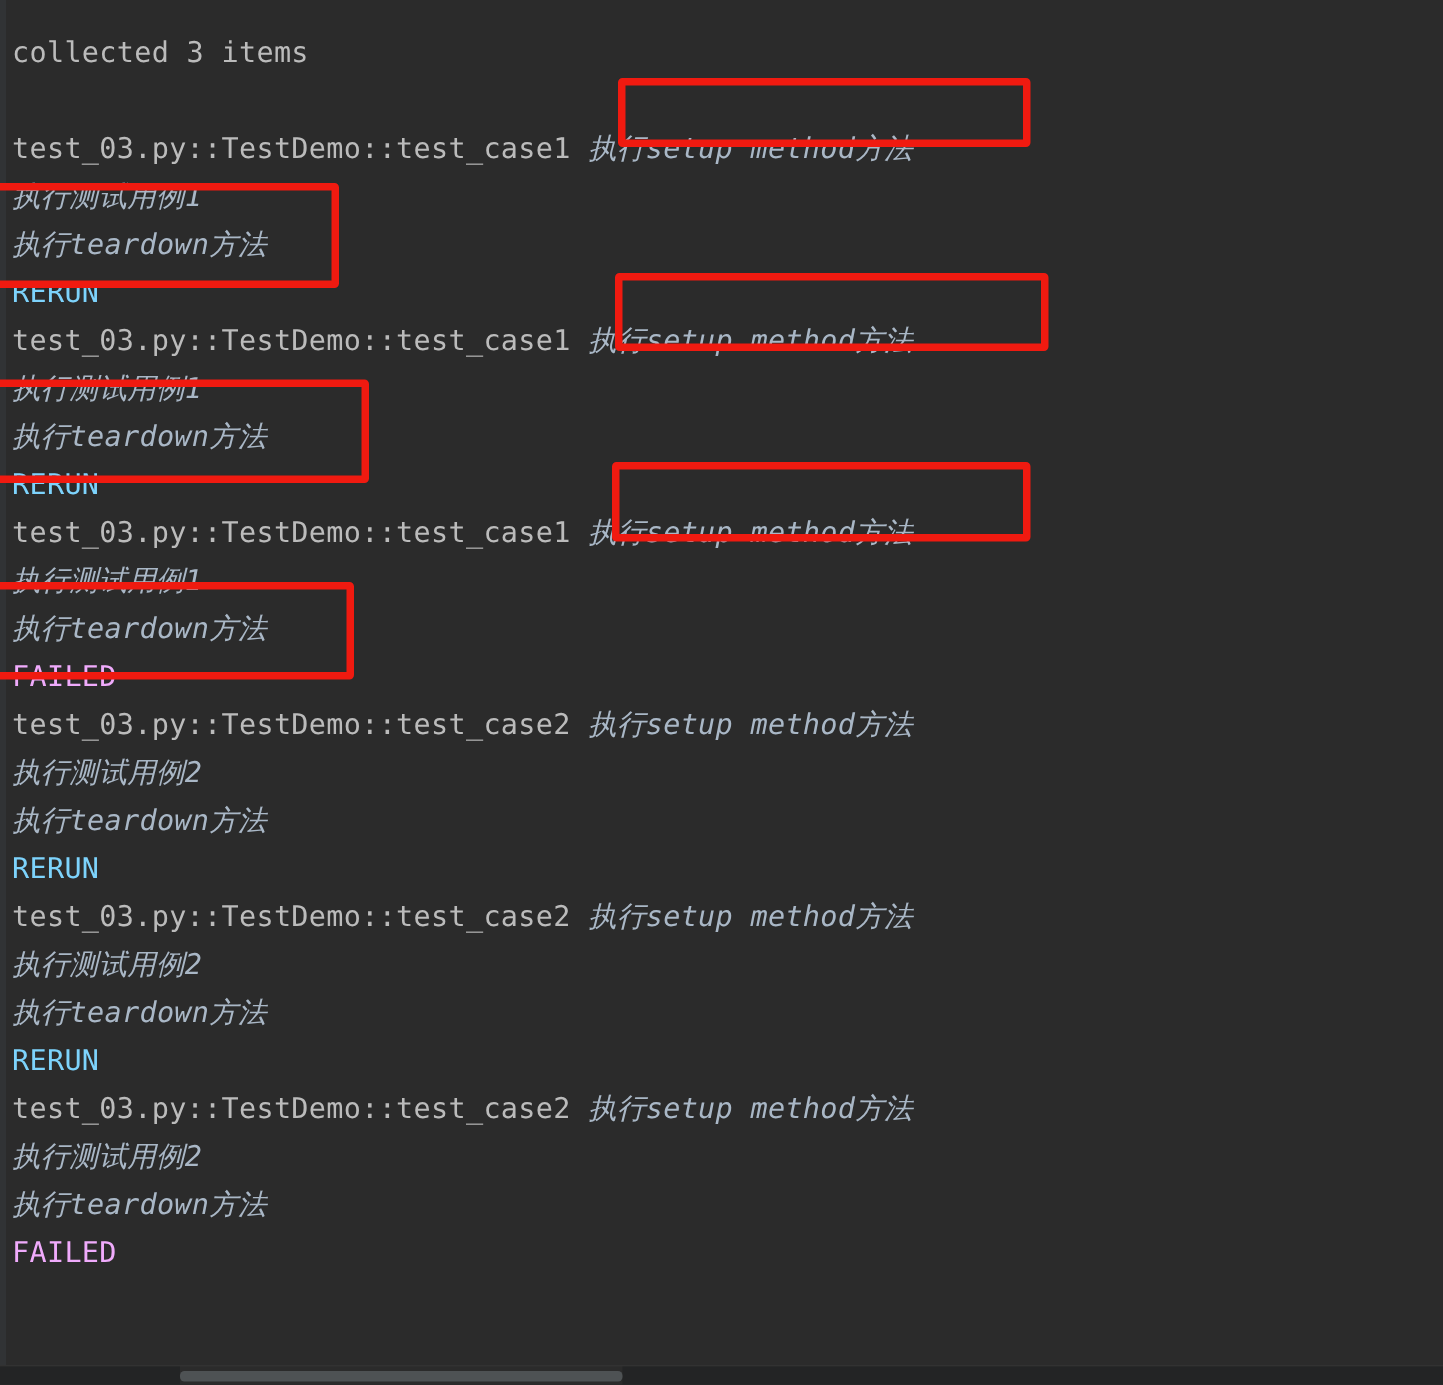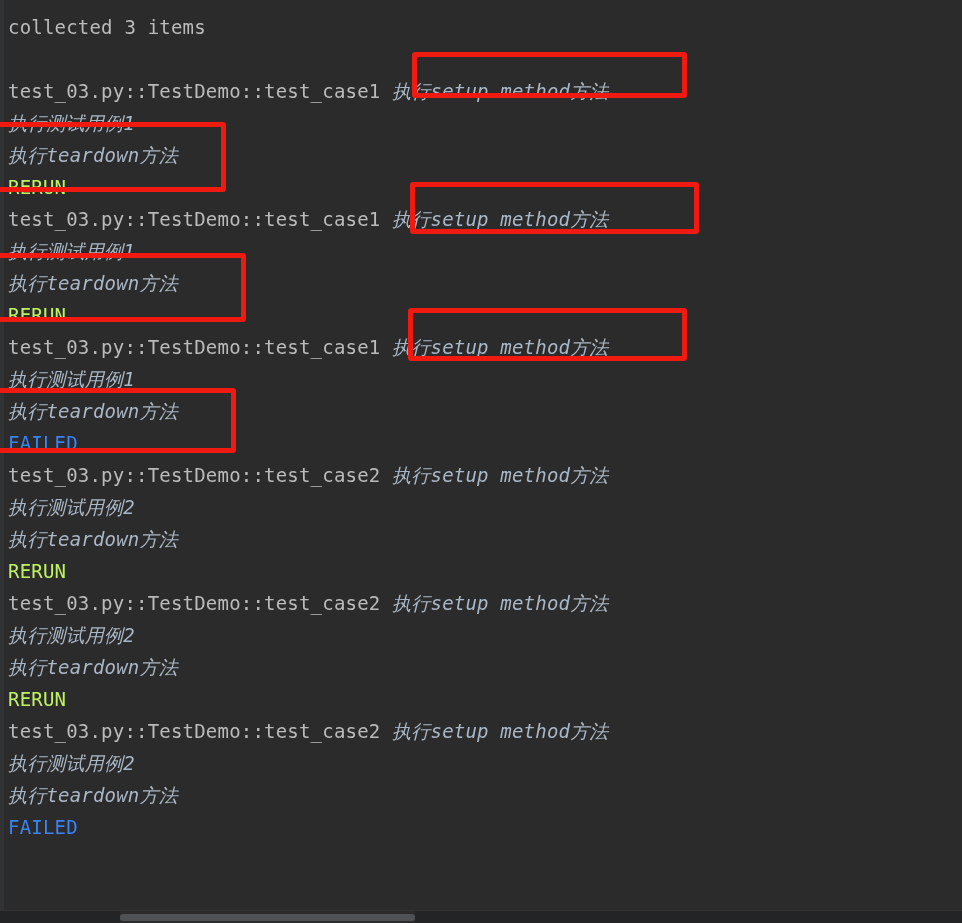--- a/index.html
+++ b/index.html
@@ -28,43 +28,43 @@
     left: 0;
     top: 0;
     width: 4px;
     height: 911px;
     background: #313335;
   }
 
   .lines {
     position: absolute;
     left: 0;
-    top: 3px;
+    top: 11px;
     width: 794px;
     padding-top: 8px;
     box-sizing: border-box;
   }
 
   .line {
     height: 32px;
     line-height: 32px;
     font-size: 19px;
     letter-spacing: 0.2px;
     white-space: pre;
     padding-left: 8px;
     color: #bbbbbb;
     box-sizing: border-box;
   }
   .line.blank { color: transparent; }
 
   .seg { white-space: pre; }
   .seg.normal   { color: #bbbbbb; }
   .seg.cjk      { color: #a9b7c6; font-style: italic; }
-  .seg.rerun    { color: #bef264; }
-  .seg.failed   { color: #3b82f6; }
+  .seg.rerun    { color: #7dd3fc; }
+  .seg.failed   { color: #f0abfc; }
 
   
   .annot {
     position: absolute;
     border: 5px solid #f01a10;
     border-radius: 3px;
     box-sizing: border-box;
     pointer-events: none;
   }
 

